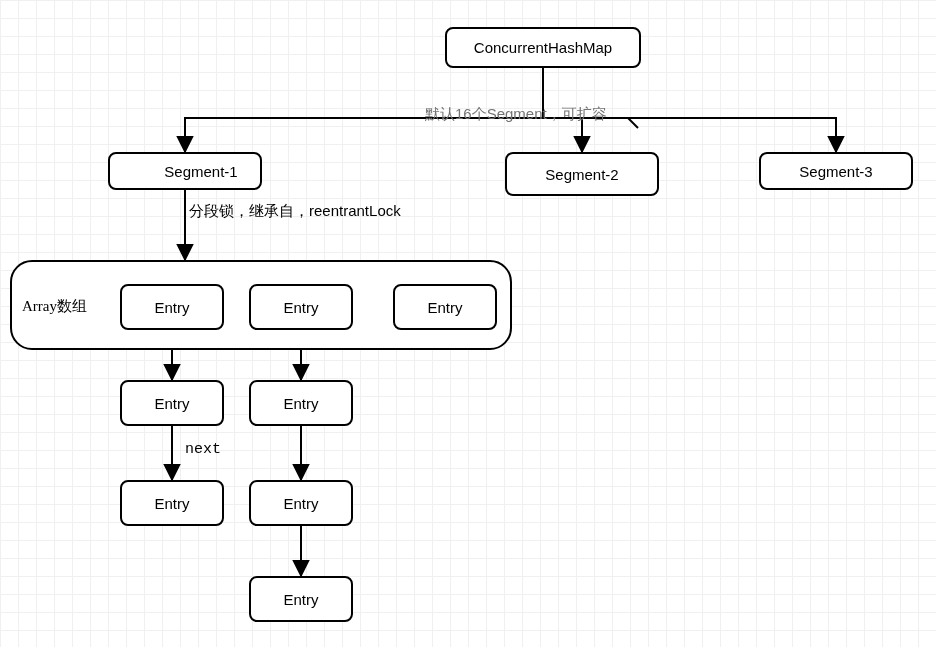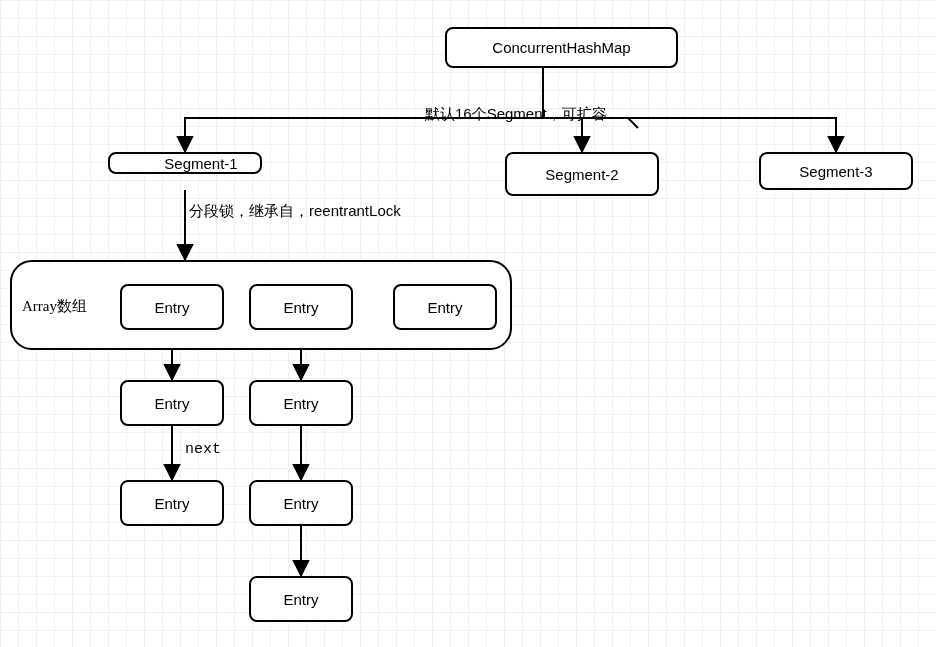--- a/index.html
+++ b/index.html
@@ -30,21 +30,21 @@
   .container {
     position: absolute;
     background: #fff;
     border: 2px solid #000;
     border-radius: 22px;
   }
   .label {
     position: absolute;
     white-space: nowrap;
   }
-  .blue { color: #000000; }
+  .blue { color: #737373; }
   svg.edges {
     position: absolute;
     top: 0; left: 0;
     width: 936px; height: 647px;
     pointer-events: none;
   }
 </style>
 </head>
 <body>
 
@@ -64,29 +64,29 @@
   <path d="M185 190 V260" fill="none" stroke="#000" stroke-width="2" marker-end="url(#arrow)"></path>
 
   <path d="M172 330 V380" fill="none" stroke="#000" stroke-width="2" marker-end="url(#arrow)"></path>
   <path d="M172 426 V480" fill="none" stroke="#000" stroke-width="2" marker-end="url(#arrow)"></path>
 
   <path d="M301 330 V380" fill="none" stroke="#000" stroke-width="2" marker-end="url(#arrow)"></path>
   <path d="M301 426 V480" fill="none" stroke="#000" stroke-width="2" marker-end="url(#arrow)"></path>
   <path d="M301 526 V576" fill="none" stroke="#000" stroke-width="2" marker-end="url(#arrow)"></path>
 </svg>
 
-<div class="box" style="left:445px; top:27px; width:233px; height:41px;">
+<div class="box" style="left:445px; top:27px; width:196px; height:41px;">
   <span>ConcurrentHashMap</span>
 </div>
 
 <div class="label blue" style="left:425px; top:105px;">
   <span>默认16个Segment，可扩容</span>
 </div>
 
-<div class="box" style="left:108px; top:152px; width:154px; height:22px;padding-left:32px;">
+<div class="box" style="left:108px; top:152px; width:154px; height:38px;padding-left:32px;">
   <span>Segment-1</span>
 </div>
 <div class="box" style="left:505px; top:152px; width:154px; height:44px;">
   <span>Segment-2</span>
 </div>
 <div class="box" style="left:759px; top:152px; width:154px; height:38px;">
   <span>Segment-3</span>
 </div>
 
 <div class="label" style="left:143px; top:202px;margin-left:46px;">

